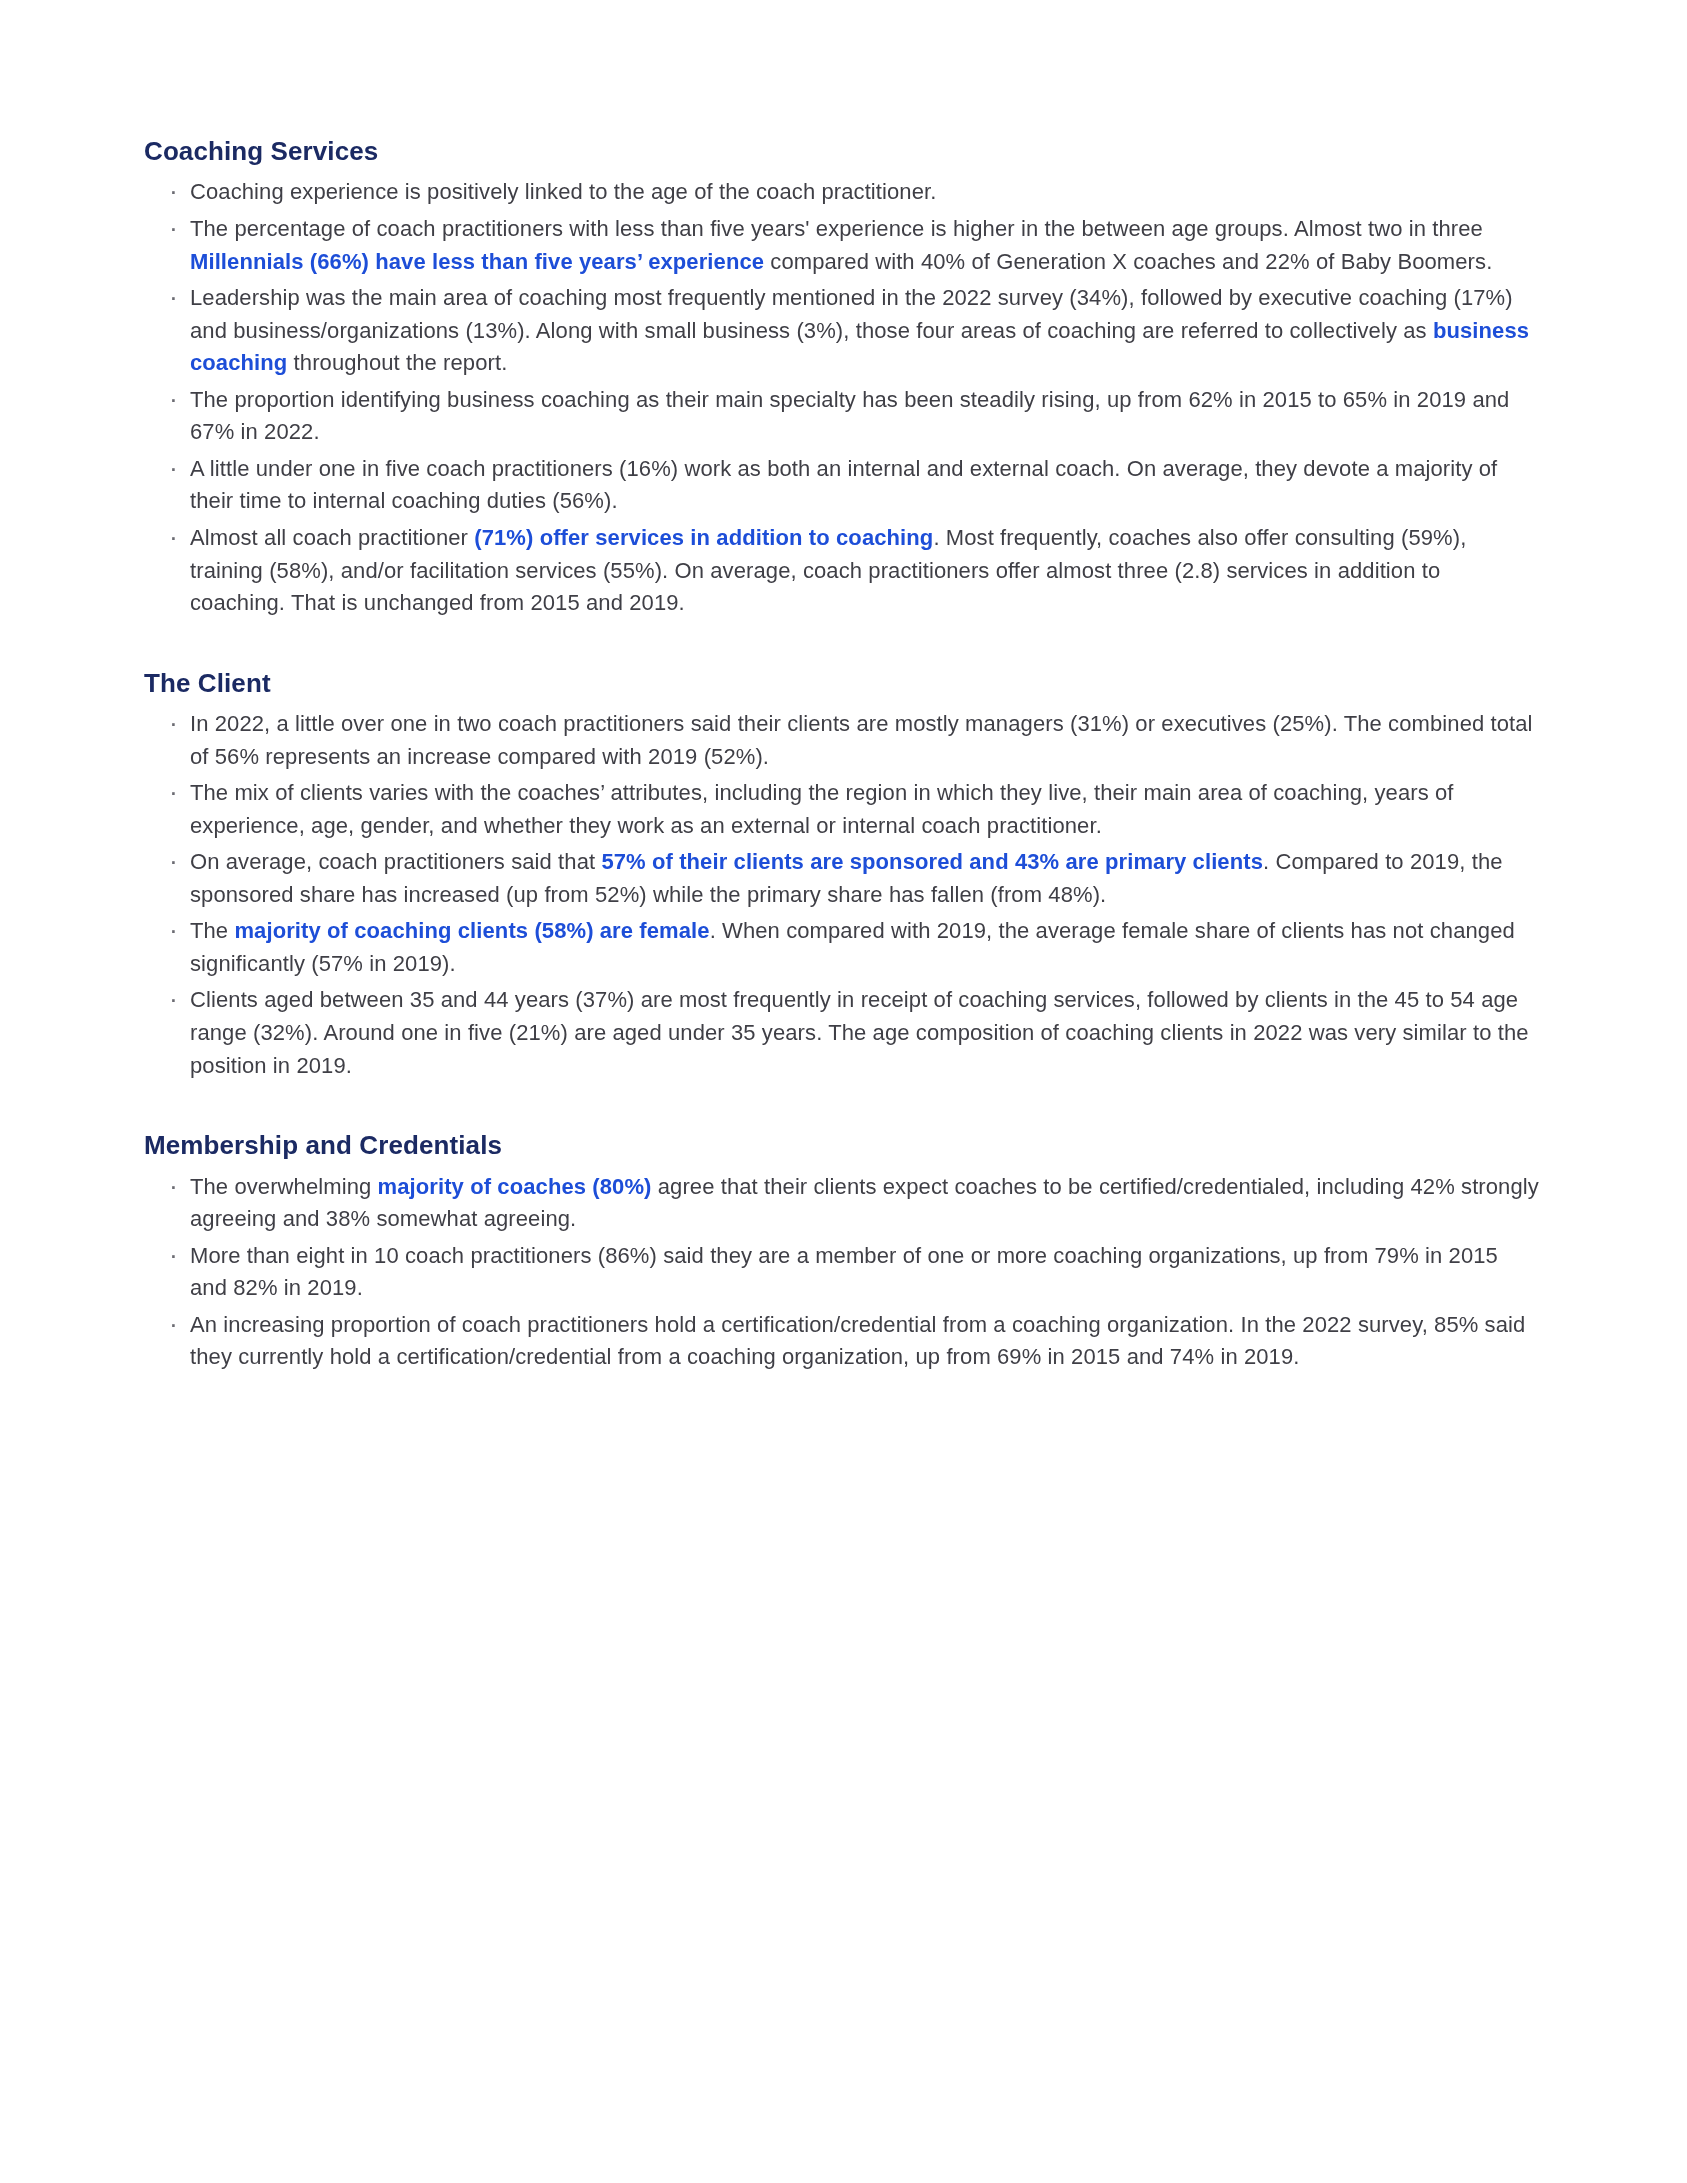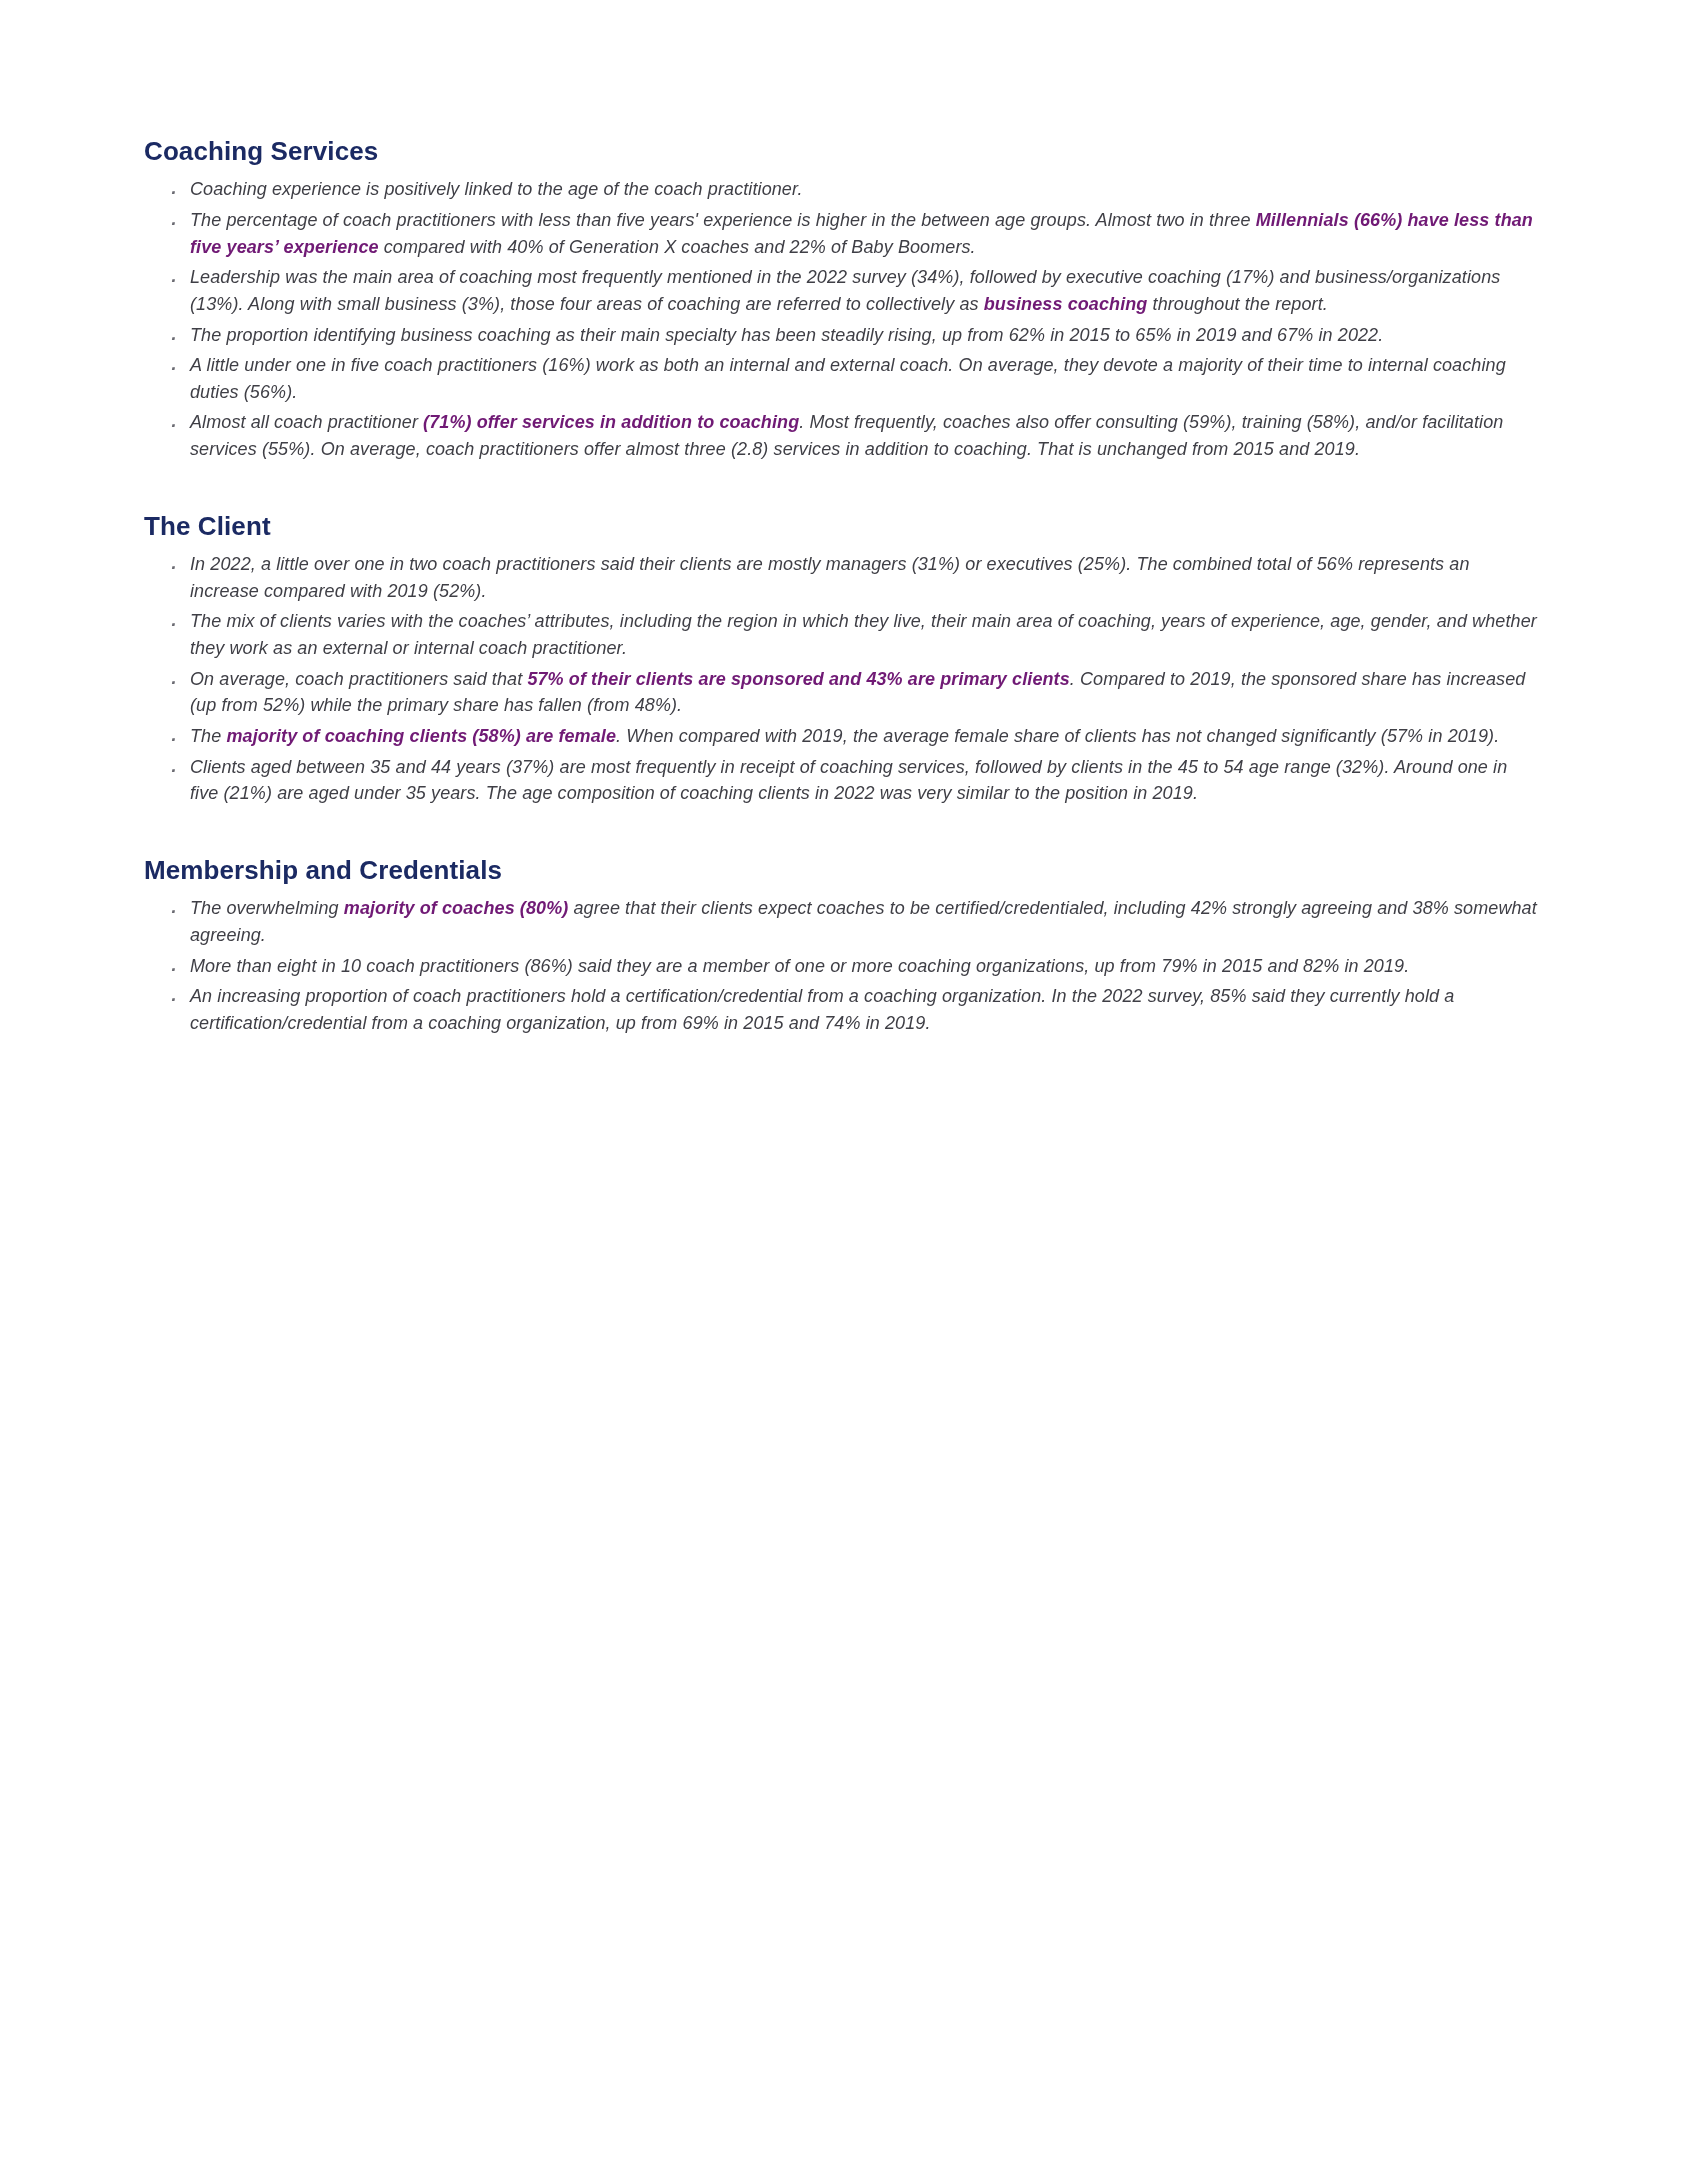--- a/index.html
+++ b/index.html
@@ -44,38 +44,37 @@
   }
   ul.bullets {
     list-style: none;
     margin: 0;
     padding: 0;
   }
   ul.bullets > li {
     position: relative;
     padding-left: 46px;
     margin-bottom: 4px;
-    font-size: 18px;
+    font-size: 22px;
     line-height: 1.48;
     color: #3f3f46;
     letter-spacing: 0.1px;
-    font-style: italic;
   }
   ul.bullets > li::before {
     content: "\00B7";
     position: absolute;
     left: 25px;
     top: -4px;
     font-size: 26.5px;
     line-height: 1.48;
     color: #6b6b72;
   }
   b, strong {
     font-weight: bold;
-    color: #701a75;
+    color: #1d4ed8;
   }
   .footer {
     position: absolute;
     left: 144px;
     right: 144px;
     bottom: 85px;
     height: 26.5px;
   }
   .footer-left {
     position: absolute;

